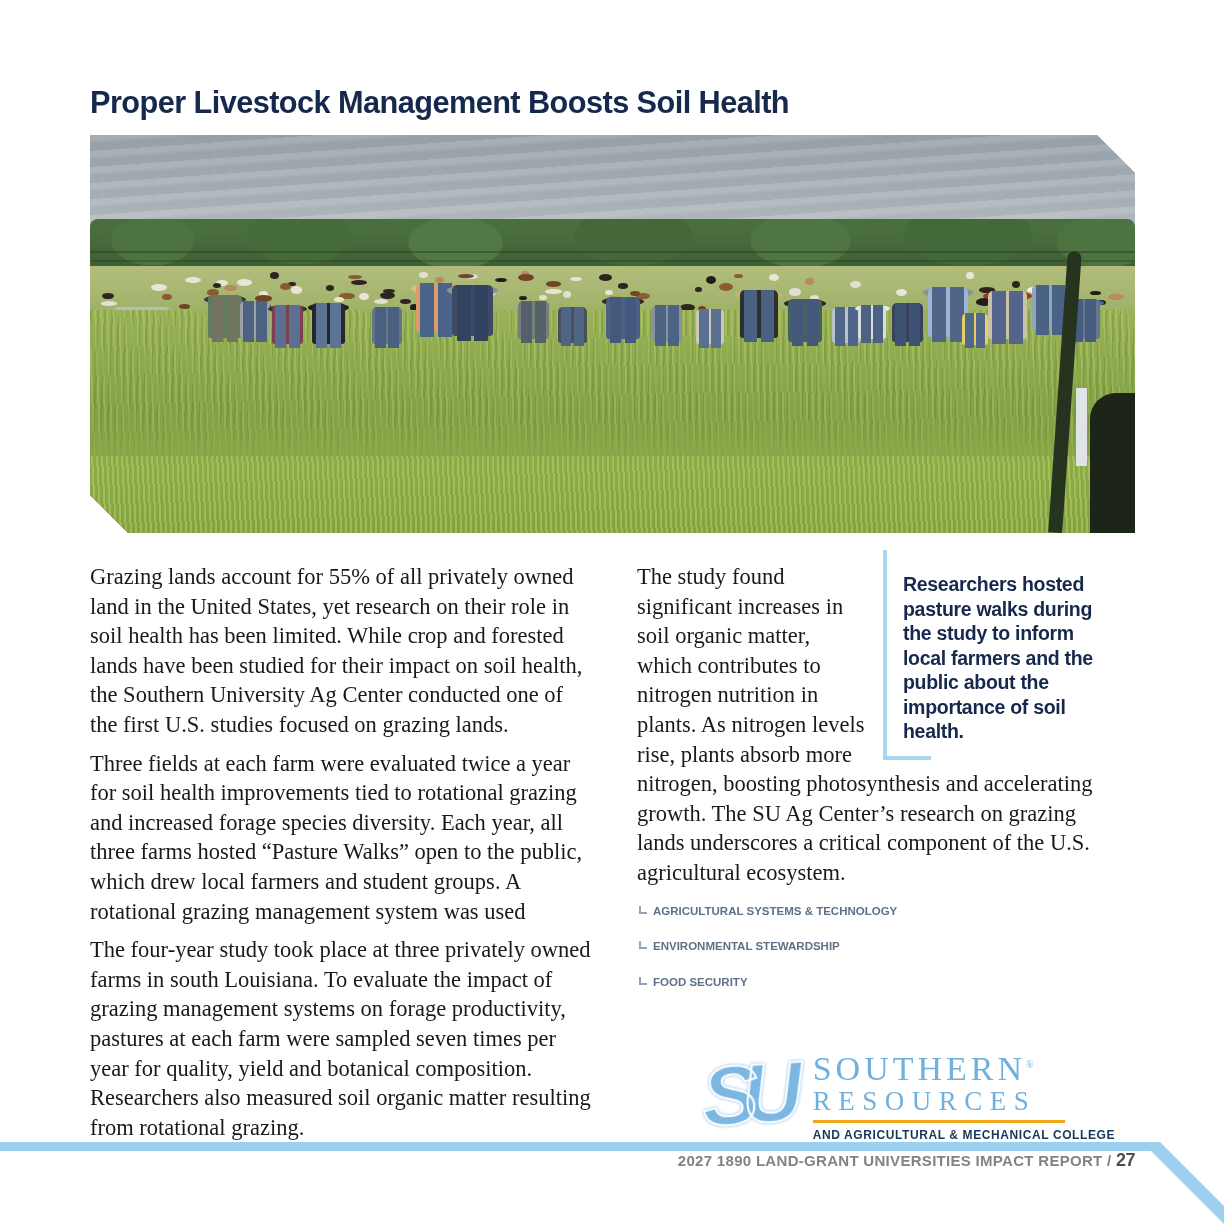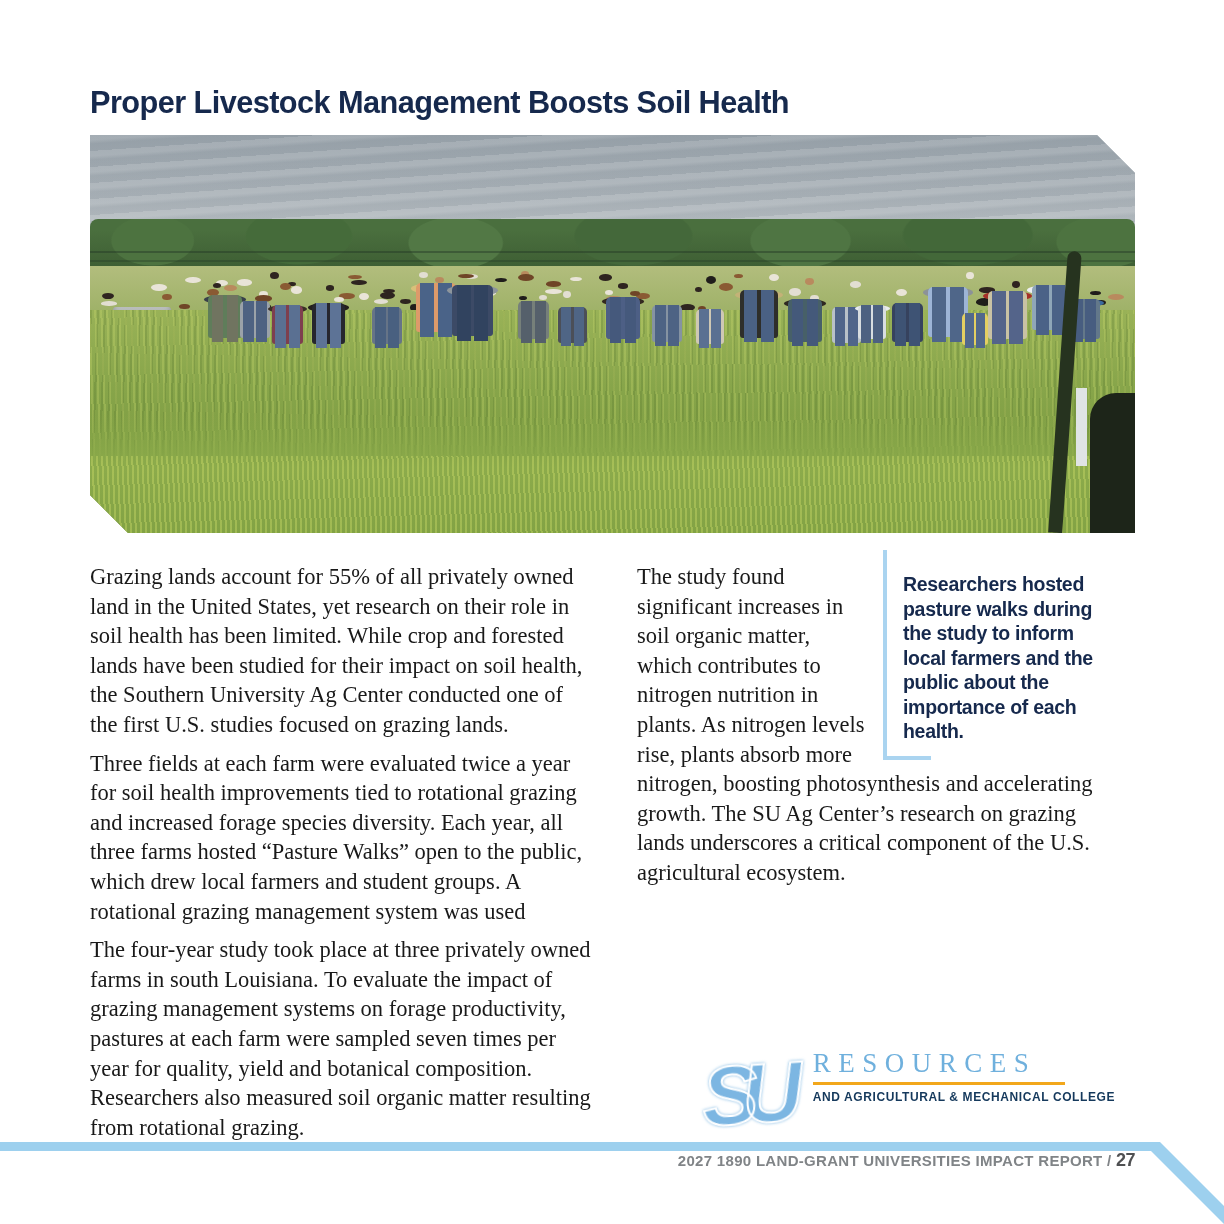--- a/index.html
+++ b/index.html
@@ -332,30 +332,45 @@
   </div>
 
   <div class="col col-left">
     <p>Grazing lands account for 55% of all privately owned land in the United States, yet research on their role in soil health has been limited. While crop and forested lands have been studied for their impact on soil health, the Southern University Ag Center conducted one of the first U.S. studies focused on grazing lands.</p>
     <p>Three fields at each farm were evaluated twice a year for soil health improvements tied to rotational grazing and increased forage species diversity. Each year, all three farms hosted “Pasture Walks” open to the public, which drew local farmers and student groups. A rotational grazing management system was used</p>
     <p>The four-year study took place at three privately owned farms in south Louisiana. To evaluate the impact of grazing management systems on forage productivity, pastures at each farm were sampled seven times per year for quality, yield and botanical composition. Researchers also measured soil organic matter resulting from rotational grazing.</p>
   </div>
 
   <div class="col col-right">
     <div class="pull-quote">
-      <div class="pq-text">Researchers hosted pasture walks during the study to inform local farmers and the public about the importance of each health.</div>
+      <div class="pq-text">Researchers hosted pasture walks during the study to inform local farmers and the public about the importance of soil health.</div>
       <div class="pq-corner"></div>
     </div>
     <p>The study found significant increases in soil organic matter, which contributes to nitrogen nutrition in plants. As nitrogen levels rise, plants absorb more nitrogen, boosting photosynthesis and accelerating growth. The SU Ag Center’s research on grazing lands underscores a critical component of the U.S. agricultural ecosystem.</p>
 
+    <div class="tags">
+      <div class="tag">
+        <span class="tag-elbow"></span>
+        <span>AGRICULTURAL SYSTEMS &amp; TECHNOLOGY</span>
+      </div>
+      <div class="tag">
+        <span class="tag-elbow"></span>
+        <span>ENVIRONMENTAL STEWARDSHIP</span>
+      </div>
+      <div class="tag">
+        <span class="tag-elbow"></span>
+        <span>FOOD SECURITY</span>
+      </div>
+    </div>
   </div>
 
   <div class="logo">
     <div class="monogram">SU</div>
     <div class="logo-text">
+      <div class="logo-southern"><span>SOUTHERN</span><span class="logo-reg">®</span></div>
       <div class="logo-university">RESOURCES</div>
       <div class="logo-rule"></div>
       <div class="logo-college">AND AGRICULTURAL &amp; MECHANICAL COLLEGE</div>
     </div>
   </div>
 
   <svg class="footer-stripe" viewBox="0 0 1224 82" xmlns="http://www.w3.org/2000/svg">
     <polygon points="0,0 1160,0 1224,64 1224,82 1151,9 0,9" fill="#9dd0ee"></polygon>
   </svg>
   <div class="footer-text">

